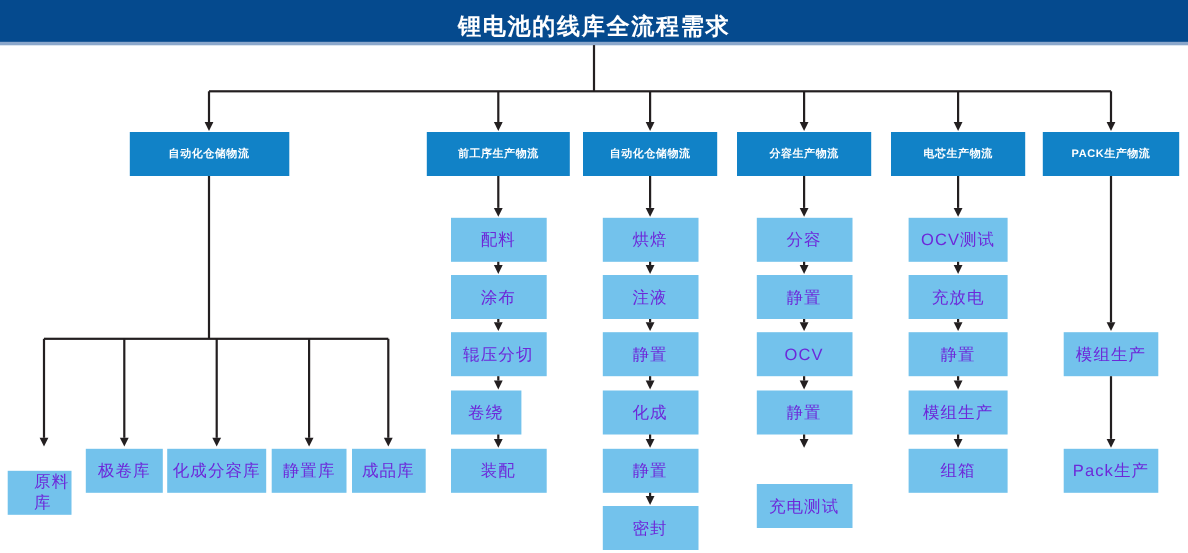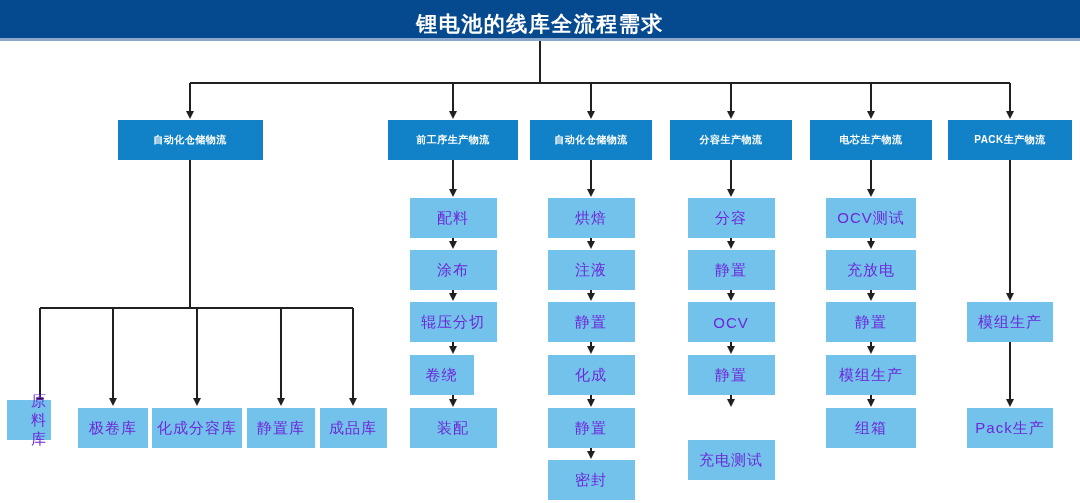--- a/index.html
+++ b/index.html
@@ -103,21 +103,21 @@
     <div class="step" style="left: 826px; top: 355px; width: 90px; height: 40px;">模组生产</div>
     <div class="varrow" style="left: 870.25px; top: 395px; height: 4px;"></div>
     <div class="step" style="left: 826px; top: 408px; width: 90px; height: 40px;">组箱</div>
     <div class="varrow" style="left: 1009.25px; top: 160px; height: 133px;"></div>
     <div class="step" style="left: 967px; top: 302px; width: 86px; height: 40px;">模组生产</div>
     <div class="varrow" style="left: 1009.25px; top: 342px; height: 57px;"></div>
     <div class="step" style="left: 967px; top: 408px; width: 86px; height: 40px;">Pack生产</div>
     <div class="lineV" style="left: 189.25px; top: 160px; height: 148px;"></div>
     <div class="lineH" style="left: 40px; top: 307.25px; width: 313px;"></div>
     <div class="varrow" style="left: 39.25px; top: 308px; height: 90px;"></div>
-    <div class="step" style="left: 7px; top: 400px; width: 44px; height: 40px; padding-left: 24px;">原料库</div>
+    <div class="step" style="left: 7px; top: 428px; width: 58px; height: 40px; padding-left: 24px;">原料库</div>
     <div class="varrow" style="left: 112.25px; top: 308px; height: 90px;"></div>
     <div class="step" style="left: 78px; top: 408px; width: 70px; height: 40px;">极卷库</div>
     <div class="varrow" style="left: 196.25px; top: 308px; height: 90px;"></div>
     <div class="step" style="left: 152px; top: 408px; width: 90px; height: 40px;">化成分容库</div>
     <div class="varrow" style="left: 280.25px; top: 308px; height: 90px;"></div>
     <div class="step" style="left: 247px; top: 408px; width: 68px; height: 40px; text-align: right;">静置库</div>
     <div class="varrow" style="left: 352.25px; top: 308px; height: 90px;"></div>
     <div class="step" style="left: 319.5px; top: 408px; width: 67px; height: 40px;">成品库</div>
   </div>
 

